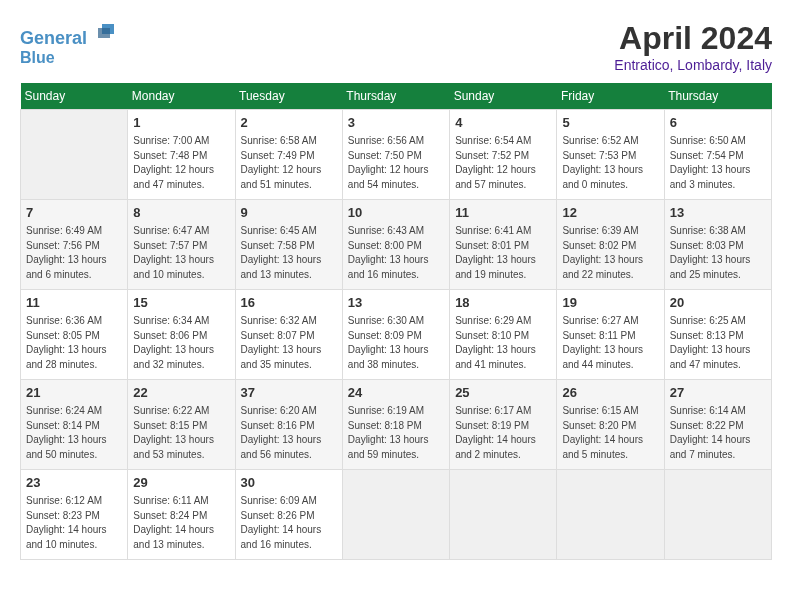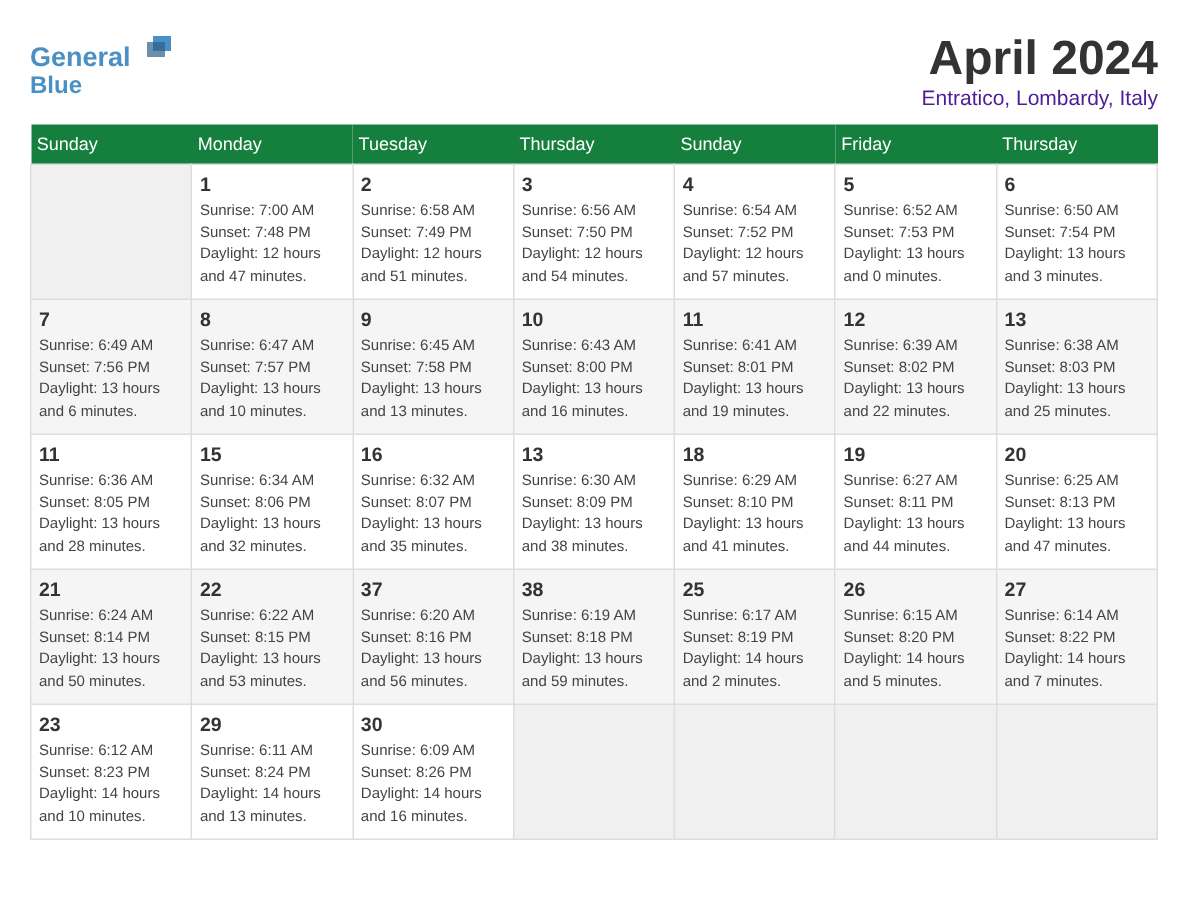--- a/index.html
+++ b/index.html
@@ -224,21 +224,21 @@
         </td>
         <td>
           <span class="day-num">22</span>
           <div class="day-info">Sunrise: 6:22 AM<br>Sunset: 8:15 PM<br>Daylight: 13 hours<br>and 53 minutes.</div>
         </td>
         <td>
           <span class="day-num">37</span>
           <div class="day-info">Sunrise: 6:20 AM<br>Sunset: 8:16 PM<br>Daylight: 13 hours<br>and 56 minutes.</div>
         </td>
         <td>
-          <span class="day-num">38</span>
+          <span class="day-num">24</span>
           <div class="day-info">Sunrise: 6:19 AM<br>Sunset: 8:18 PM<br>Daylight: 13 hours<br>and 59 minutes.</div>
         </td>
         <td>
           <span class="day-num">25</span>
           <div class="day-info">Sunrise: 6:17 AM<br>Sunset: 8:19 PM<br>Daylight: 14 hours<br>and 2 minutes.</div>
         </td>
         <td>
           <span class="day-num">26</span>
           <div class="day-info">Sunrise: 6:15 AM<br>Sunset: 8:20 PM<br>Daylight: 14 hours<br>and 5 minutes.</div>
         </td>

